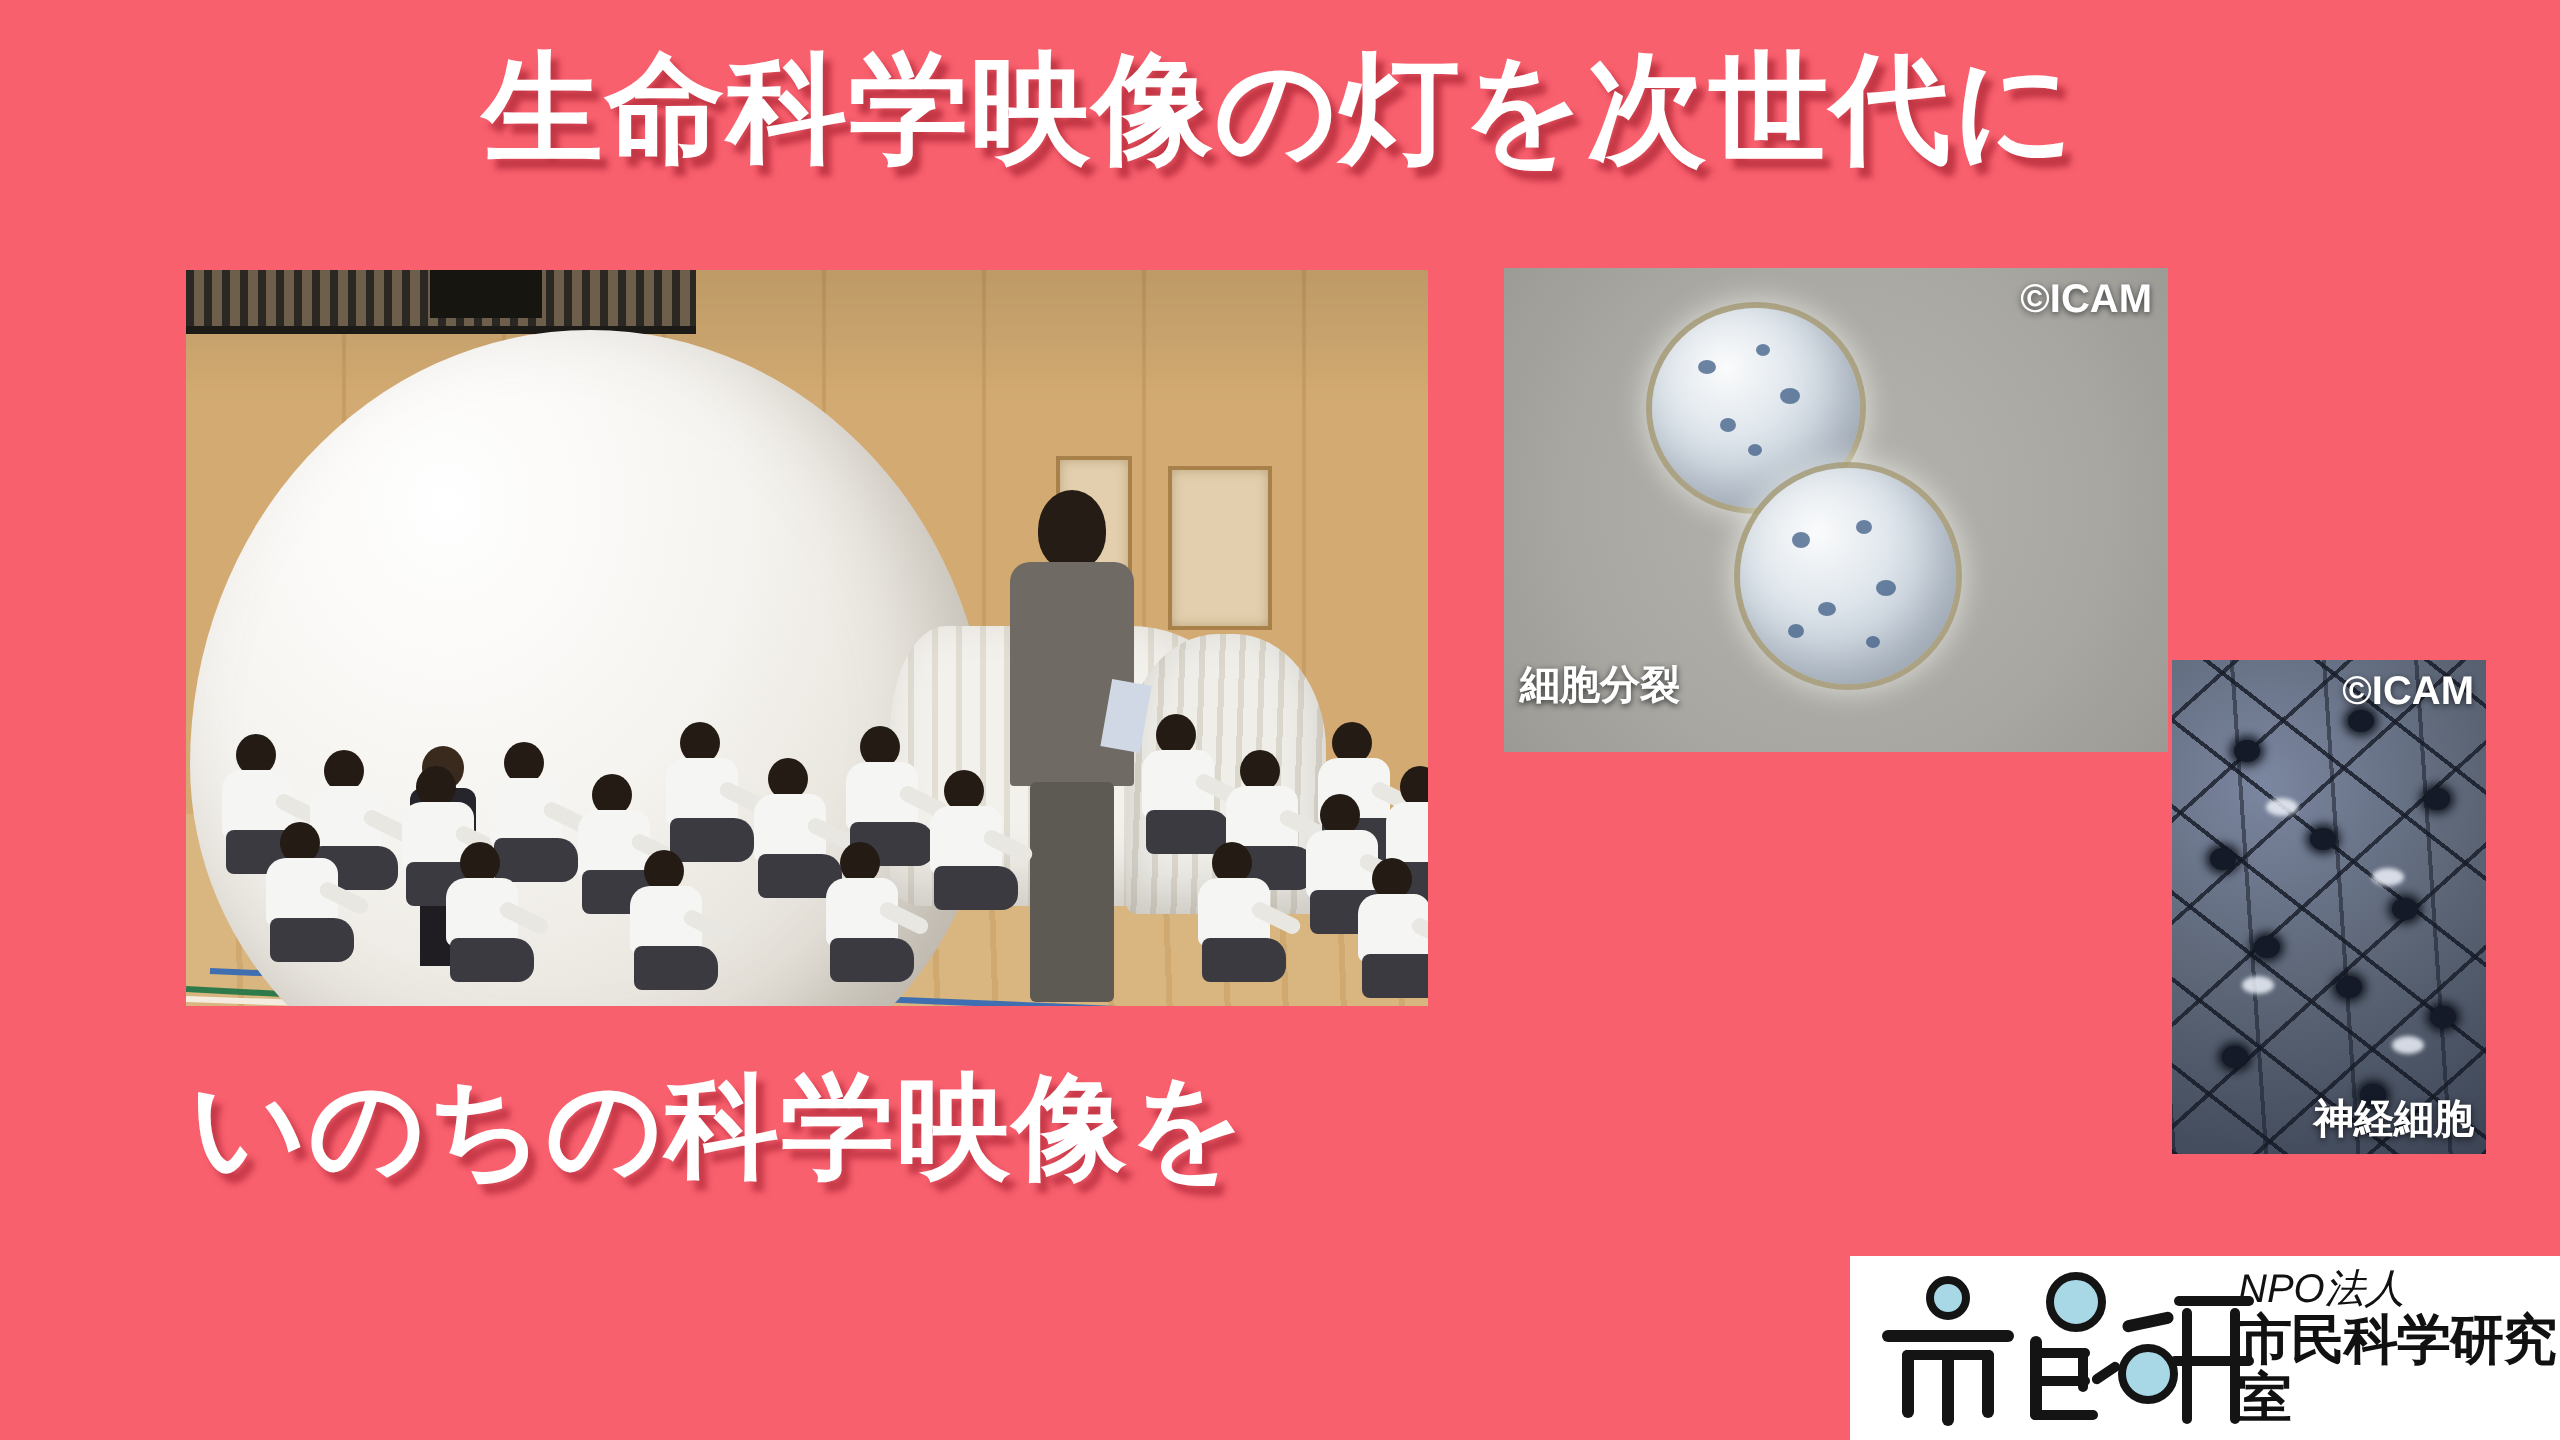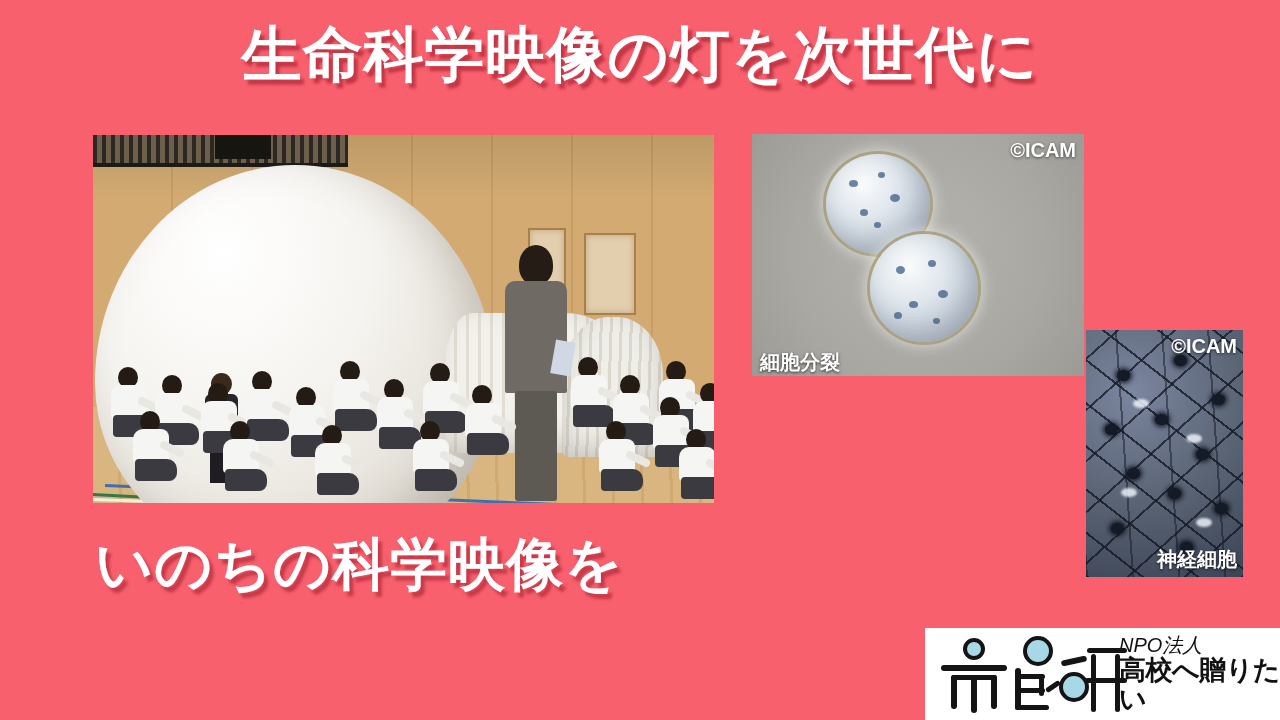--- a/index.html
+++ b/index.html
@@ -234,21 +234,21 @@
     text-shadow: 0 1px 3px rgba(0,0,0,0.6);
   }
   .caption-jp {
     position: absolute;
     color: #ffffff;
     font-size: 20px;
     font-weight: bold;
     text-shadow: 0 1px 3px rgba(0,0,0,0.7);
   }
   .cells-copy    { right: 8px;  top: 5px; }
-  .cells-caption { left: 8px;   bottom: 0; }
+  .cells-caption { left: 8px;   bottom: 20px; }
   .neuron-copy    { right: 6px; top: 5px; }
   .neuron-caption { right: 6px; bottom: 4px; }
 
   
   .subhead {
     position: absolute;
     left: 95px;
     top: 530px;
     width: 820px;
     color: #ffffff;
@@ -537,17 +537,17 @@
       <span class="ring-open" style="left:124px; top:38px; width:30px; height:30px; background:#a8d8e6;"></span>
       <span class="lk" style="left:126px; top:24px; width:26px; height:6px; border-radius:3px; transform: rotate(-12deg);"></span>
       <span class="lk" style="left:152px; top:14px; width:40px; height:5px; border-radius:3px;"></span>
       <span class="lk" style="left:156px; top:20px; width:5px;  height:58px; border-radius:3px;"></span>
       <span class="lk" style="left:180px; top:20px; width:5px;  height:58px; border-radius:3px;"></span>
       <span class="lk" style="left:150px; top:44px; width:42px; height:5px; border-radius:3px;"></span>
     </div>
 
     <div class="logo-words">
       <div class="npo">NPO法人</div>
-      <div class="org">高校へ贈りたい</div>
+      <div class="org">市民科学研究室</div>
     </div>
   </div>
 
 </div>
 
 </body></html>

